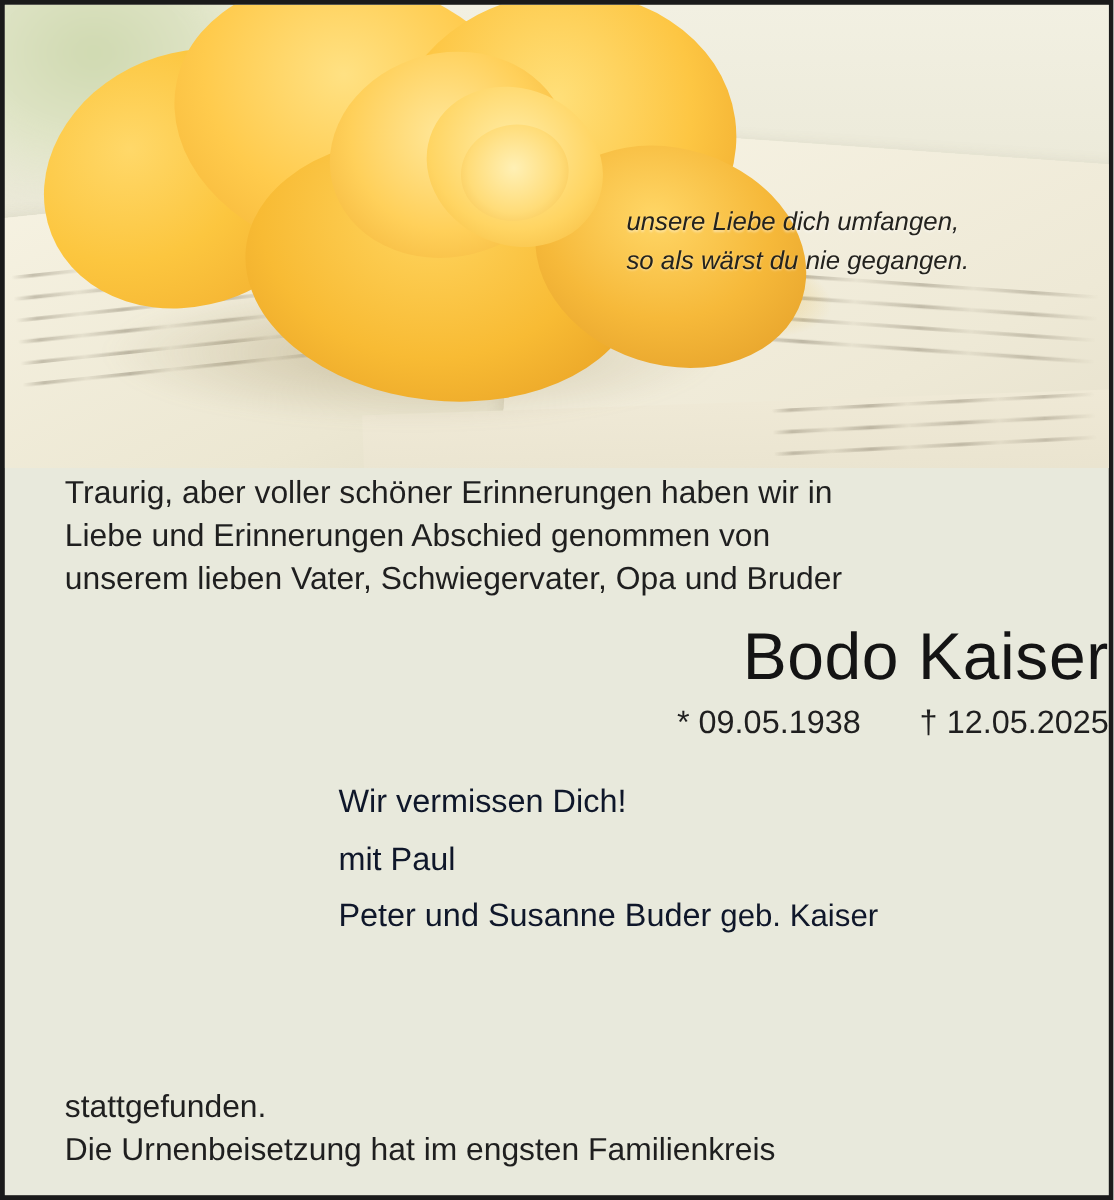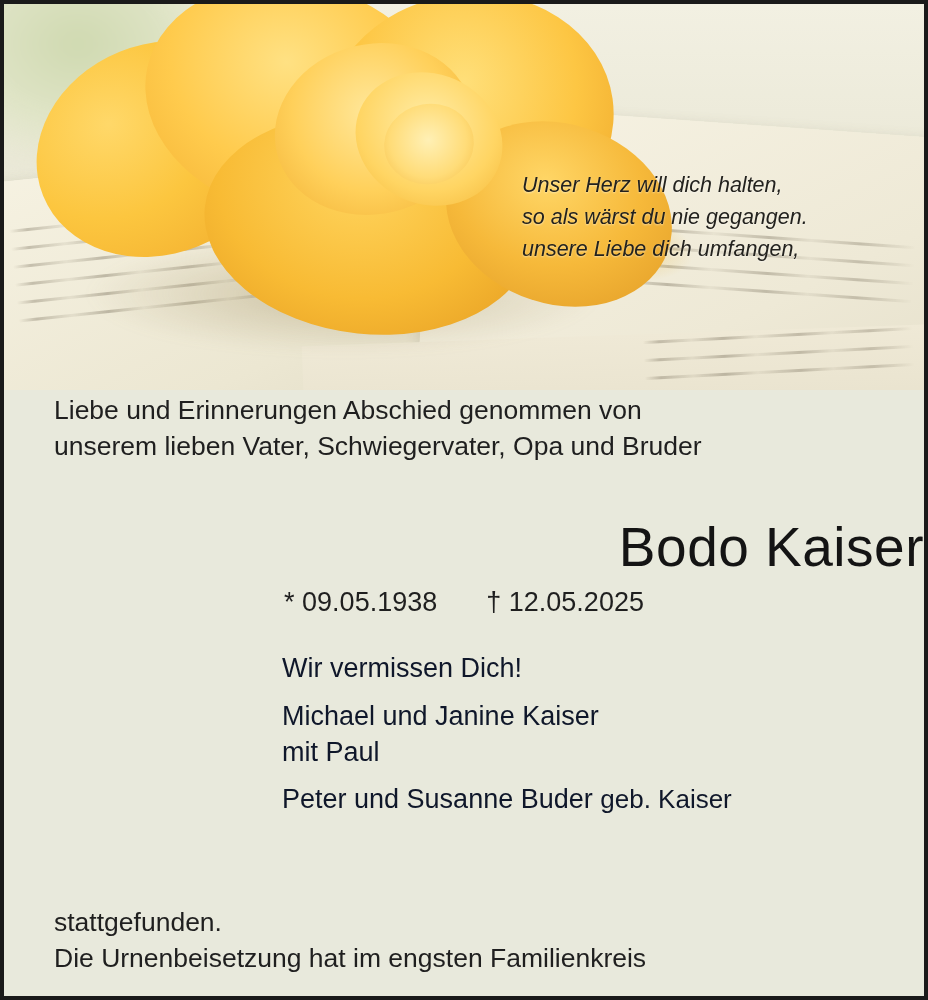--- a/index.html
+++ b/index.html
@@ -160,21 +160,21 @@
     font-size: 55px;
     line-height: 62px;
     letter-spacing: .5px;
     color: #141414;
   }
   .dates {
     position: absolute;
     left: 0;
     right: 0;
     top: 583px;
-    text-align: center;
+    text-align: right;
     font-size: 27px;
     color: #1f1f1f;
   }
   .dates .gap { display: inline-block; width: 34px; }
 
   .family {
     position: absolute;
     left: 278px;
     top: 645px;
     width: 600px;
@@ -239,45 +239,44 @@
       <div class="petal p2"></div>
       <div class="petal p3"></div>
       <div class="petal p4"></div>
       <div class="petal p5"></div>
       <div class="petal p6"></div>
       <div class="petal p7"></div>
       <div class="petal p8"></div>
     </div>
 
     <div class="verse">
-      <div>Unser Herz will dich halten,</div>
+      <div>unsere Liebe dich umfangen,</div>
       <div>so als wärst du nie gegangen.</div>
-      <div>unsere Liebe dich umfangen,</div>
     </div>
   </div>
 
   <div class="intro">
+    <div>Traurig, aber voller schöner Erinnerungen haben wir in</div>
     <div>Liebe und Erinnerungen Abschied genommen von</div>
     <div>unserem lieben Vater, Schwiegervater, Opa und Bruder</div>
   </div>
 
   <div class="name">Bodo Kaiser</div>
 
   <div class="dates">
     <span>*</span>
     <span>09.05.1938</span>
     <span class="gap"></span>
     <span>†</span>
     <span>12.05.2025</span>
   </div>
 
   <div class="family">
     <div class="line">Wir vermissen Dich!</div>
     <div class="spacer"></div>
-    <div class="line tight">Michael und Janine Kaiser</div>
     <div class="line tight">mit Paul</div>
     <div class="spacer"></div>
     <div class="line">
       <span>Peter und Susanne Buder</span>
       <span class="small">geb. Kaiser</span>
     </div>
     <div class="spacer"></div>
   </div>
 
   <div class="footer">

